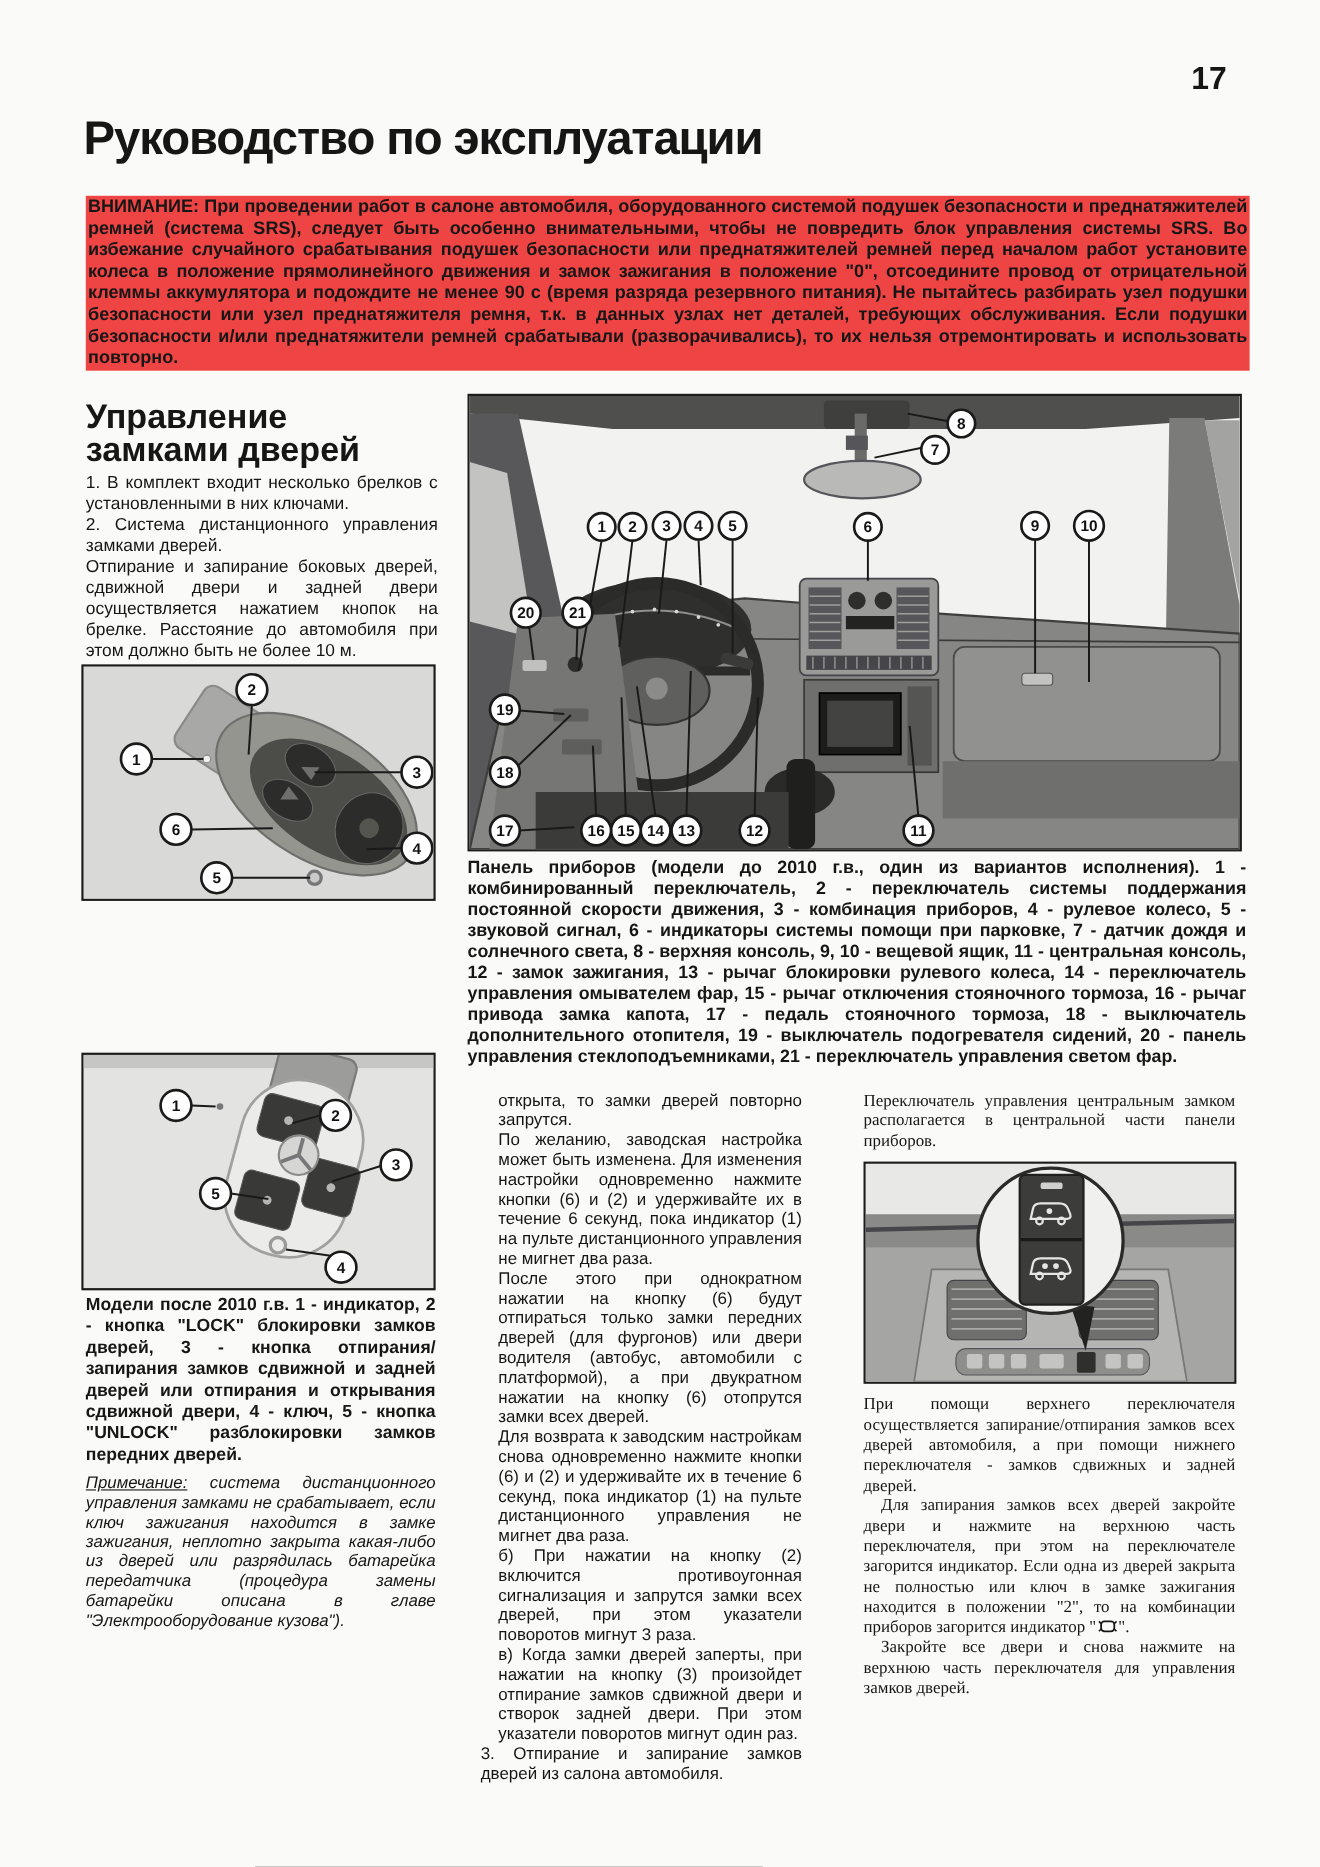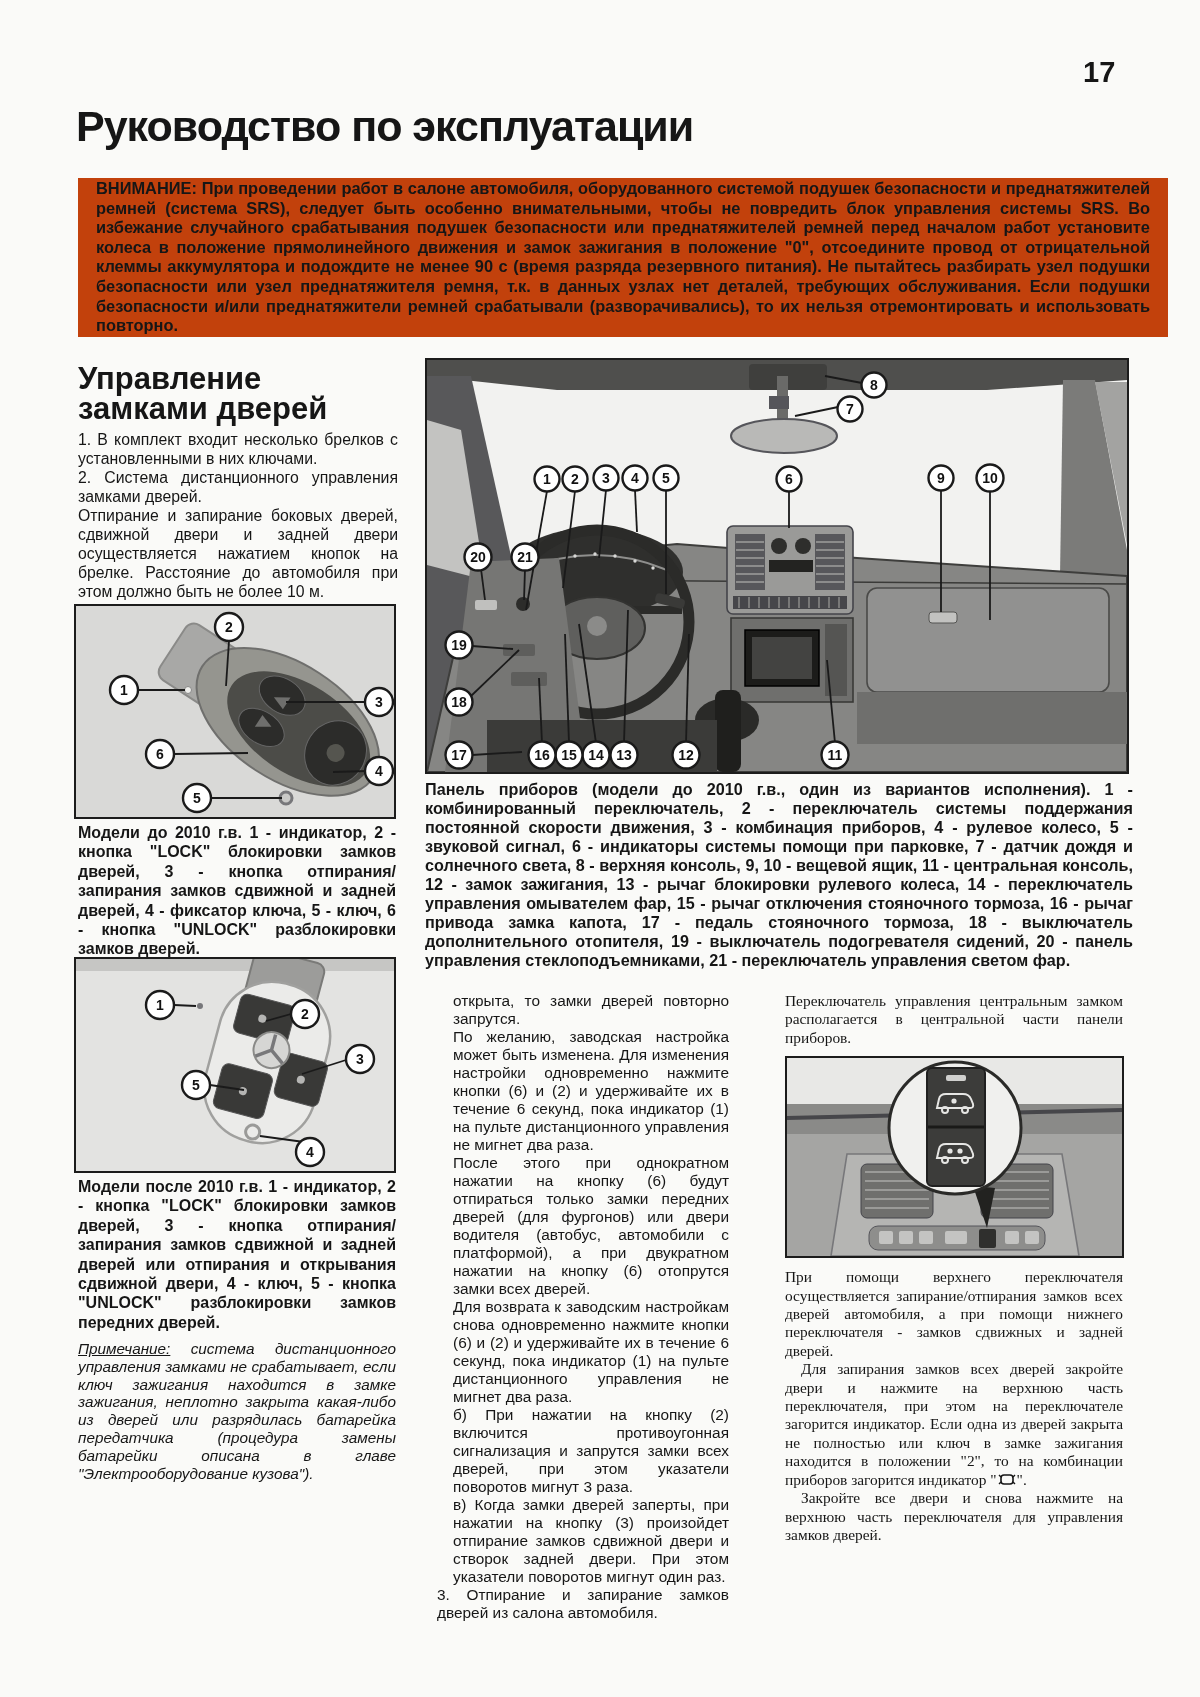--- a/index.html
+++ b/index.html
@@ -2,21 +2,21 @@
 <html><head>
 <meta charset="utf-8">
 <style>
   html,body{margin:0;padding:0;background:#888;}
   .page{position:relative;width:1200px;height:1697px;background:#fafaf8;
         font-family:"Liberation Sans","DejaVu Sans",sans-serif;color:#161616;overflow:hidden;}
   .abs{position:absolute;}
   #pagenum{left:1083px;top:56px;font-size:29px;font-weight:bold;}
   #title{left:76px;top:102px;font-size:43px;font-weight:bold;letter-spacing:-1px;}
   .warning{left:78px;top:178px;width:1054px;font-size:16.4px;line-height:19.6px;
-           font-weight:bold;text-align:justify;background:#c2410c;padding:1px 18px;}
+           font-weight:bold;text-align:justify;background:#ef4444;padding:1px 2px;}
   .heading{left:78px;top:364px;font-size:31px;font-weight:bold;line-height:30px;}
   .leftcol{left:78px;top:430px;width:320px;font-size:15.8px;line-height:19px;text-align:justify;}
   .leftcol p{margin:0;}
   .figframe{border:2px solid #1c1c1c;background:#d9d9d7;}
   #fig1{left:74px;top:604px;}
   #cap1{left:78px;top:823px;width:318px;}
   #fig2{left:74px;top:957px;}
   #cap2{left:78px;top:1177px;width:318px;}
   .figcap{font-size:16px;font-weight:bold;line-height:19.4px;text-align:justify;}
   .note{left:78px;top:1340px;width:318px;font-size:15.3px;line-height:17.8px;
@@ -103,21 +103,20 @@
             <circle class="co-c" cx="303" cy="165" r="14"></circle>
             <text class="co-t" x="303" y="170">4</text>
           </g>
         <g>
             <circle class="co-c" cx="121" cy="192" r="14"></circle>
             <text class="co-t" x="121" y="197">5</text>
           </g>
       </g>
     </svg>
   </div>
-  <div class="abs figcap" id="cap1">Модели до 2010 г.в. 1 - индикатор, 2 - кнопка "LOCK" блокировки замков дверей, 3 - кнопка отпирания/запирания замков сдвижной и задней дверей, 4 - фиксатор ключа, 5 - ключ, 6 - кнопка "UNLOCK" разблокировки замков дверей.</div>
 
   <div class="abs figframe" id="fig2" style="background:#e3e3e1;">
     <svg width="318" height="212" viewBox="0 0 318 212">
       <rect x="0" y="0" width="318" height="212" fill="#e3e3e1"></rect>
       <rect x="0" y="0" width="318" height="12" fill="#c6c6c4"></rect>
       <g transform="rotate(15 190 100)">
         <rect x="152" y="-6" width="72" height="64" rx="9" fill="#9c9c9a" stroke="#7a7a78" stroke-width="2"></rect>
         <rect x="136" y="22" width="112" height="162" rx="54" fill="#ebebe9" stroke="#a0a09e" stroke-width="2.5"></rect>
         <rect x="150" y="42" width="56" height="40" rx="7" fill="#393937" stroke="#555"></rect>
         <rect x="206" y="88" width="46" height="46" rx="7" fill="#393937" stroke="#555"></rect>

